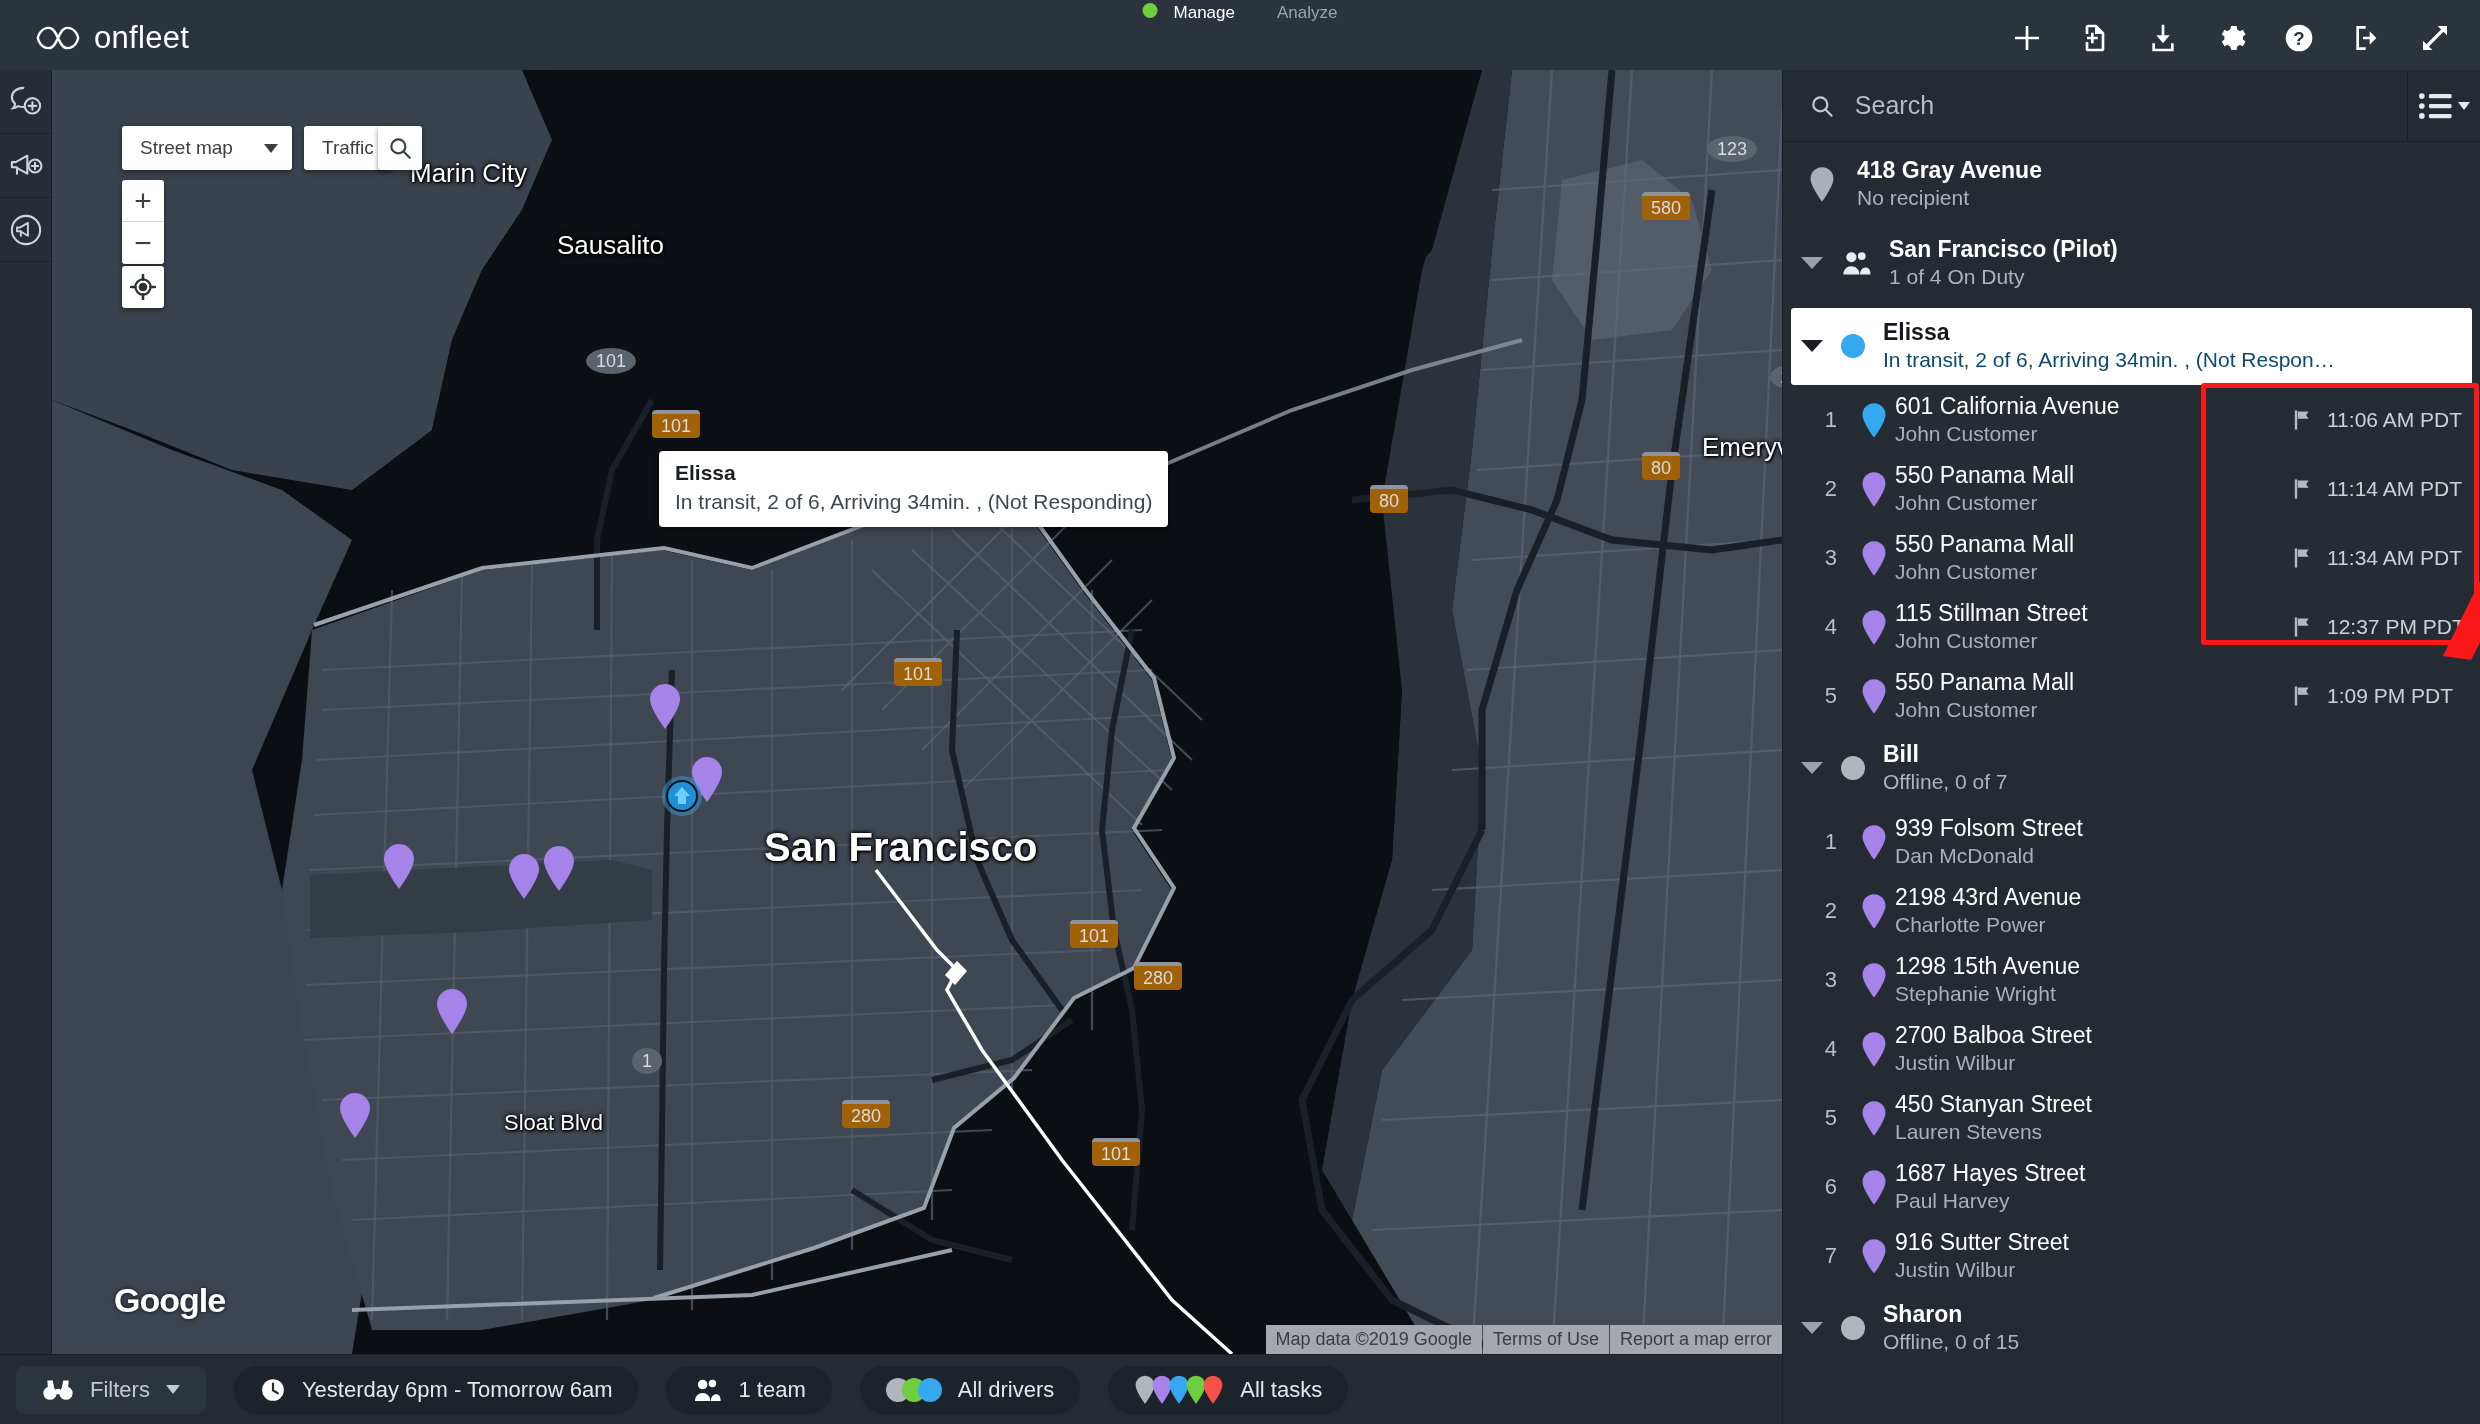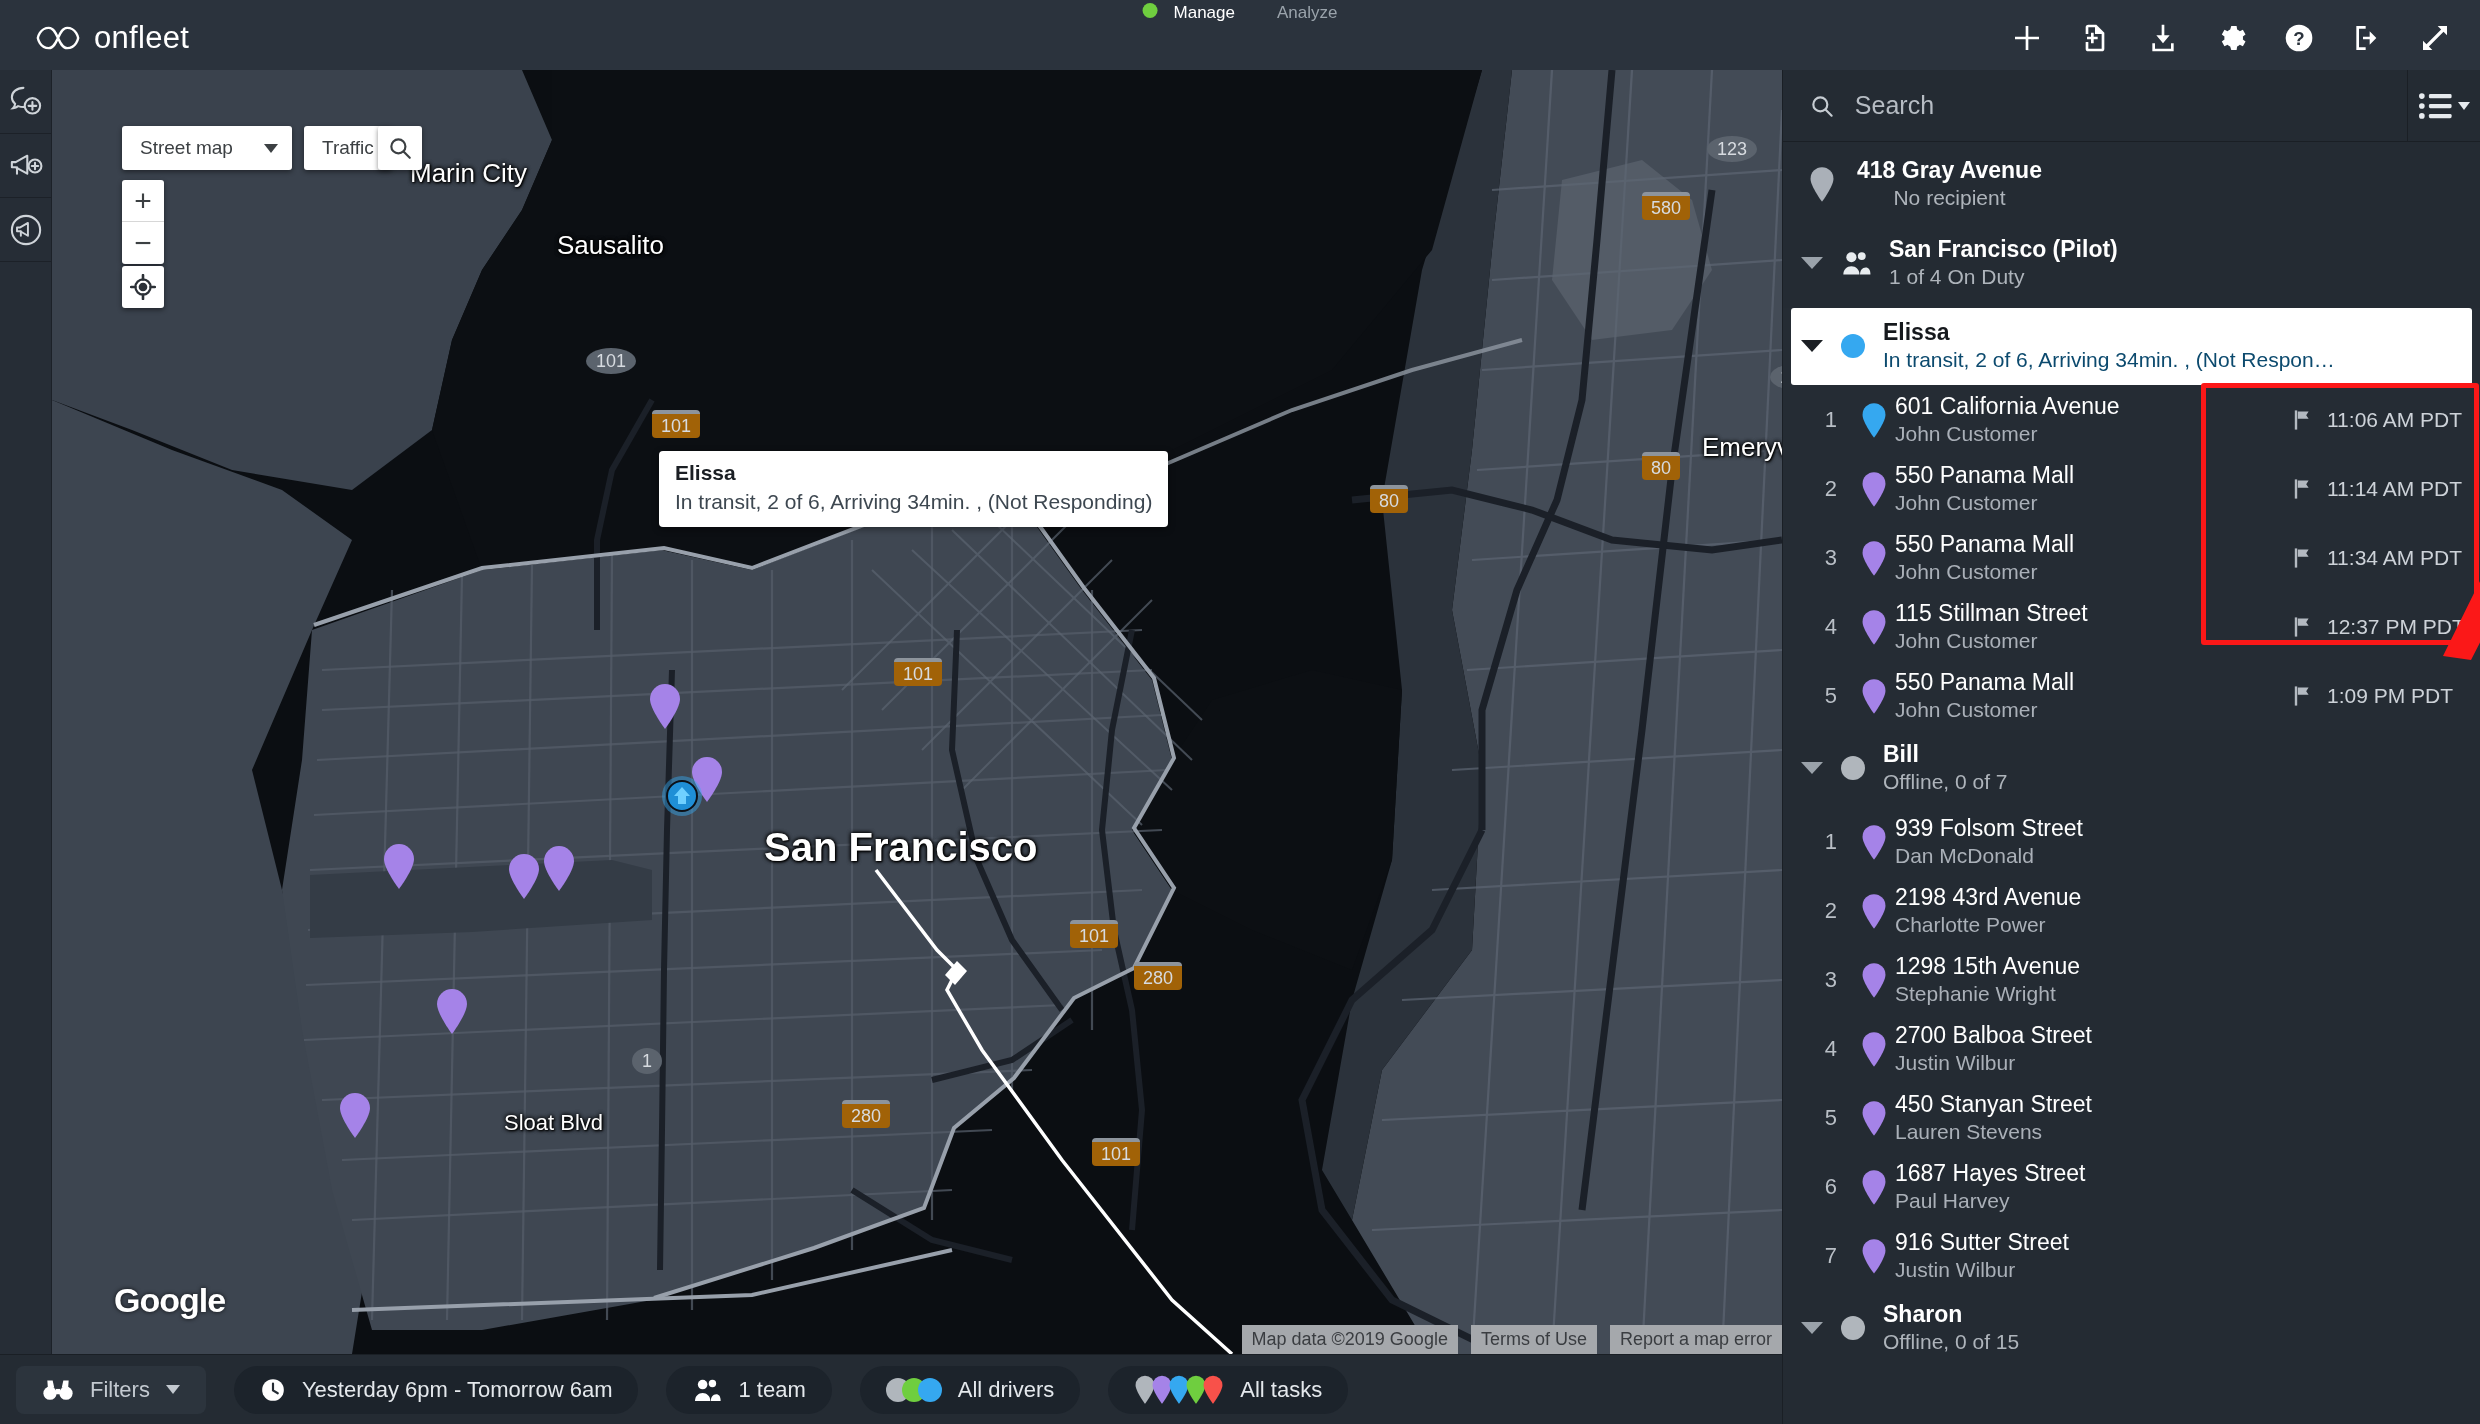--- a/index.html
+++ b/index.html
@@ -80,38 +80,38 @@
 
   .tooltip { position:absolute; background:#fff; border-radius:4px;
              box-shadow:0 2px 7px rgba(0,0,0,.45); padding:8px 16px 10px 16px;
              min-width:360px; }
   .tt-title { color:#1b1f24; font-size:21px; font-weight:bold; line-height:28px; }
   .tt-sub { color:#3d4750; font-size:21px; line-height:30px; white-space:nowrap; }
 
   .gwatermark { position:absolute; left:62px; bottom:34px;
                 font-size:34px; font-weight:bold; letter-spacing:-1px; color:#fff;
                 text-shadow:0 0 4px rgba(0,0,0,.8); }
-  .attrib { position:absolute; right:0; bottom:0; display:flex; gap:13px; }
+  .attrib { position:absolute; right:0; bottom:0; display:flex; gap:1px; }
   .attrib span { background:#a5a8ac; color:#3a3d41; font-size:18px;
                  padding:4px 10px; }
 
   
   .panel { position:absolute; top:70px; right:0; width:698px; bottom:0;
            background:#242b33; border-left:1px solid #1a1f25; overflow:hidden; }
   .panel-head { height:72px; display:flex; align-items:center;
                 border-bottom:1px solid #1a1f25; }
   .search-wrap { flex:1; display:flex; align-items:center; gap:20px;
                  padding-left:26px; height:72px; border-right:1px solid #1a1f25; }
   .search-input { background:transparent; border:0; outline:0; color:#f0abfc;
                   font-size:25px; font-family:inherit; width:100%; }
   .search-input::placeholder { color:#b6bcc3; }
   .listview { width:72px; height:72px; display:flex; align-items:center;
               justify-content:center; gap:5px; cursor:pointer; }
 
-  .ungrouped { padding:14px 0 14px 26px; display:flex; align-items:center; gap:22px;text-align:center; }
+  .ungrouped { padding:14px 0 14px 26px; display:flex; align-items:center; gap:22px; }
   .g-title { font-size:23px; font-weight:bold; color:#ffffff; line-height:28px; }
   .g-sub { font-size:21px; color:#aeb4bb; line-height:27px; }
 
   .team-row { display:flex; align-items:center; gap:18px; padding:10px 0 12px 18px; }
   .tri { width:0;height:0;border-left:11px solid transparent;
          border-right:11px solid transparent;border-top:12px solid #9aa2aa; }
   .tri.dark { border-top-color:#1b1f24; }
 
   .driver-card { background:#ffffff; border-radius:3px; margin:6px 8px 0 8px;
                  display:flex; align-items:center; gap:18px; padding:10px 0 12px 10px; }

